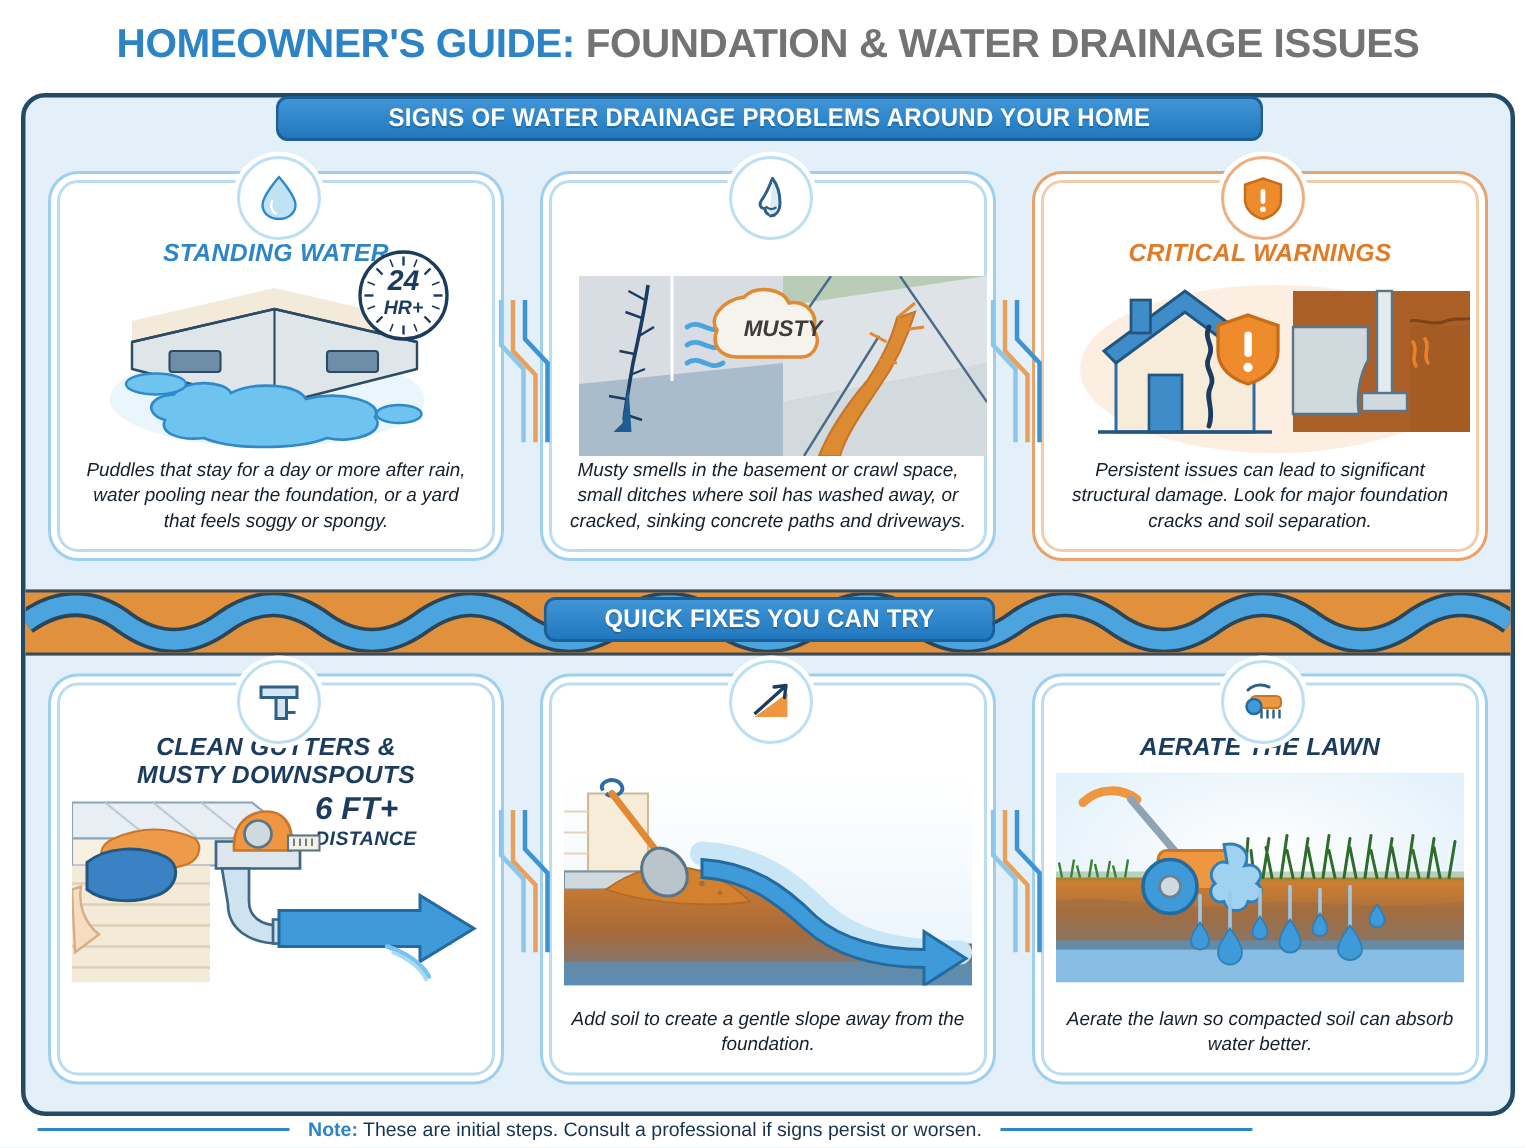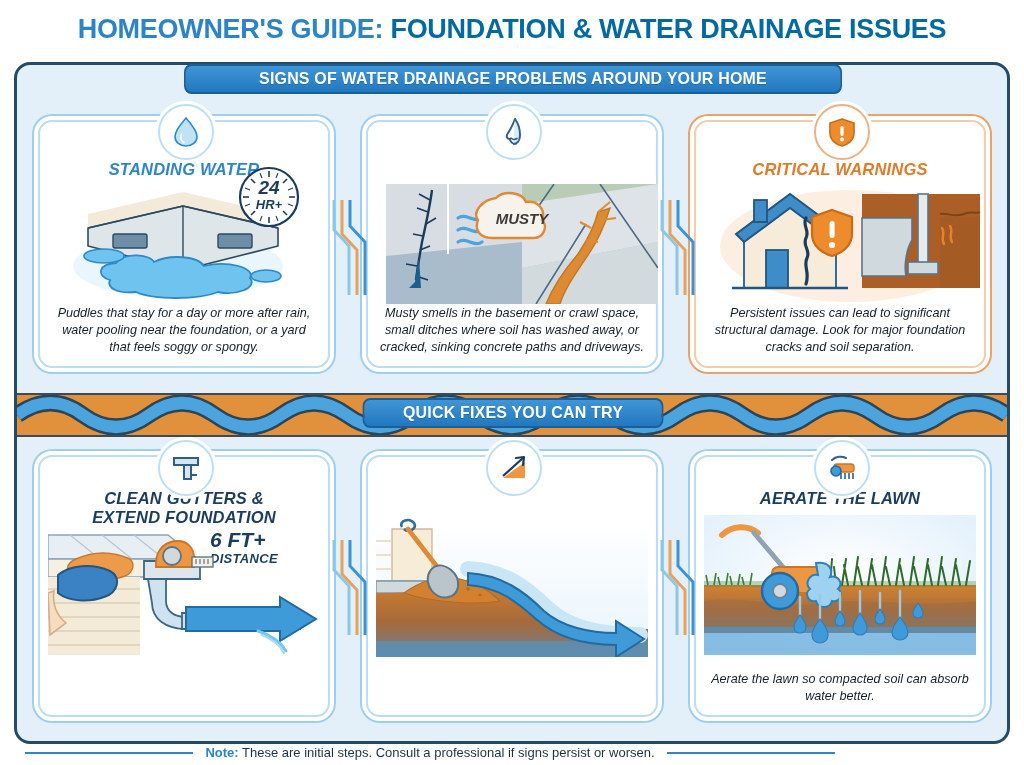--- a/index.html
+++ b/index.html
@@ -13,21 +13,21 @@
   .page{position:absolute;inset:0;}
 
   
   .main-title{
     position:absolute;left:0;top:14px;width:1024px;
     text-align:center;
     font-size:27px;font-weight:bold;letter-spacing:-0.3px;
     white-space:nowrap;
   }
   .mt-a{color:#2c84c6;}
-  .mt-b{color:#0369a1;}
+  .mt-b{color:#737373;}
 
   
   .frame{
     position:absolute;left:14px;top:62px;width:996px;height:682px;
     background:#e3f0fa;
     border:3px solid #244a66;
     border-radius:16px;
     box-sizing:border-box;
   }
 
@@ -309,21 +309,21 @@
   <div class="badge" style="left:158px;top:440px">
     <svg width="30" height="30" viewBox="0 0 30 30">
       <path d="M3,5 L27,5 L27,12 L3,12 Z" fill="#d6e6f1" stroke="#2f5f86" stroke-width="2"></path>
       <path d="M13,12 L20,12 L20,26 L13,26 Z" fill="#d6e6f1" stroke="#2f5f86" stroke-width="2"></path>
       <path d="M20,22 L26,22" stroke="#2f5f86" stroke-width="2"></path>
     </svg>
   </div>
   <div class="card blue r2 c1">
     <div class="card-title t-navy">
       <span>CLEAN GUTTERS &amp;</span><br>
-      <span>EXTEND FOUNDATION</span>
+      <span>MUSTY DOWNSPOUTS</span>
     </div>
     <div class="art" style="top:74px">
       <svg width="272" height="124" viewBox="0 0 272 124">
         <path d="M0,4 L120,4 L150,28 L0,28 Z" fill="#e7eef4" stroke="#8aa4b8" stroke-width="1.4"></path>
         <path d="M22,4 L52,28 M54,4 L84,28 M86,4 L116,28" stroke="#b9c9d6" stroke-width="1.4"></path>
         <path d="M0,28 L150,28 L150,46 L0,46 Z" fill="#f6f0e2" stroke="#8aa4b8" stroke-width="1.4"></path>
         <path d="M96,30 L152,30 L152,48 L96,48 Z" fill="#dde6ec" stroke="#3d6785" stroke-width="1.8"></path>
         <path d="M0,46 L92,46 L92,124 L0,124 Z" fill="#f3ead7"></path>
         <g stroke="#ddd0b6" stroke-width="1.6">
           <line x1="0" y1="58" x2="92" y2="58"></line>
@@ -400,20 +400,21 @@
         <path d="M0,124 L272,124 L272,140 L0,140 Z" fill="#4a9ad4" opacity="0.55"></path>
         <g>
           <path d="M26,10 C22,4 34,0 38,6 C42,12 32,16 28,12" fill="none" stroke="#2f6da1" stroke-width="2.6"></path>
           <line x1="32" y1="12" x2="66" y2="56" stroke="#e08b33" stroke-width="4.6" stroke-linecap="round"></line>
           <path d="M58,50 C68,44 84,56 82,70 C80,82 64,84 56,74 C50,66 50,56 58,50 Z" fill="#b9c4cb" stroke="#5b7486" stroke-width="2"></path>
         </g>
         <path d="M92,52 C128,54 150,70 172,92 C192,110 220,118 264,118" fill="none" stroke="#c9e6f7" stroke-width="16" stroke-linecap="round"></path>
         <path d="M92,56 C126,58 148,74 168,94 C186,110 214,116 240,116 L240,104 L268,122 L240,140 L240,128 C208,128 180,120 160,102 C140,84 122,70 92,68 Z" fill="#3e9ad8" stroke="#236a9e" stroke-width="2"></path>
       </svg>
     </div>
+    <div class="card-desc">Add soil to create a gentle slope away from the foundation.</div>
   </div>
 
   <div class="badge" style="left:814px;top:440px">
     <svg width="32" height="28" viewBox="0 0 32 28">
       <path d="M6,6 C10,2 16,2 20,4" fill="none" stroke="#2f5f86" stroke-width="2" stroke-linecap="round"></path>
       <rect x="8" y="10" width="20" height="8" rx="3" fill="#ee9740" stroke="#c8762c" stroke-width="1.4"></rect>
       <circle cx="10" cy="17" r="5" fill="#3e9ad8" stroke="#236a9e" stroke-width="1.6"></circle>
       <g stroke="#2f5f86" stroke-width="1.6">
         <line x1="15" y1="19" x2="15" y2="25"></line>
           <line x1="19" y1="19" x2="19" y2="25"></line>

